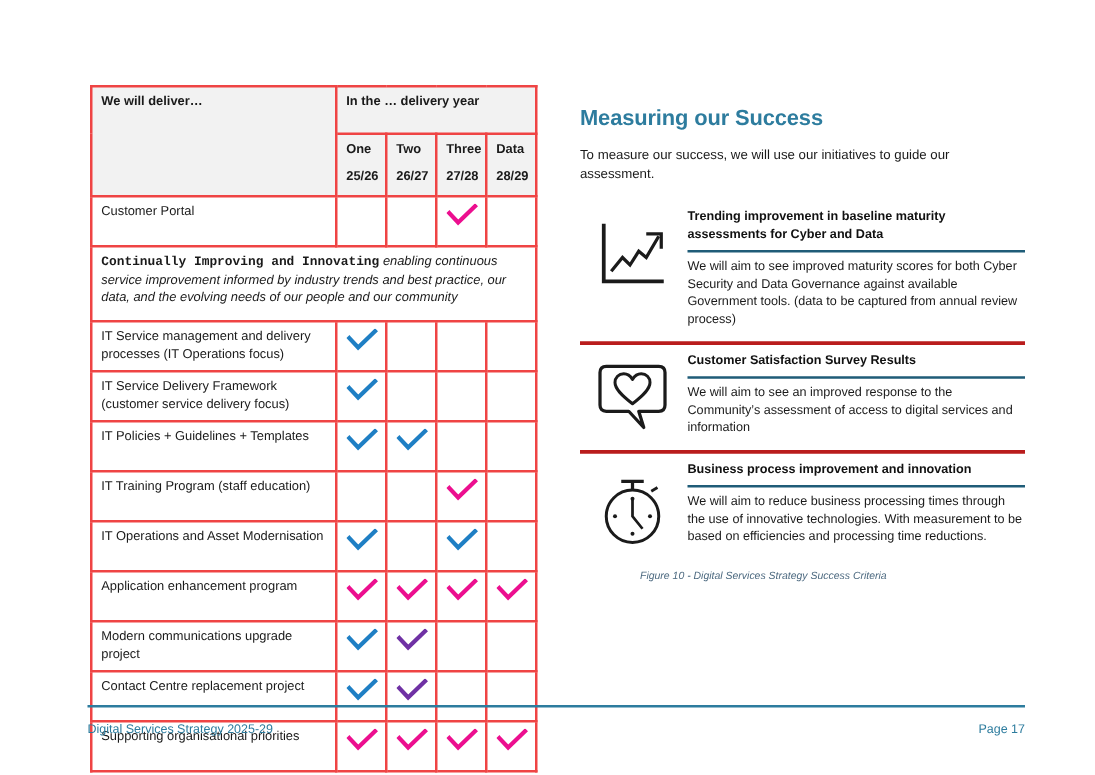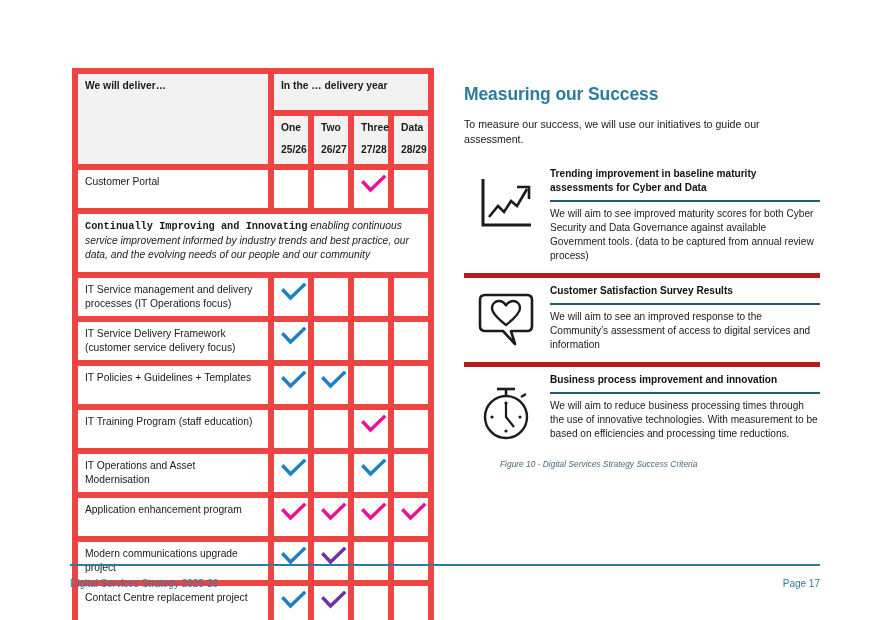--- a/index.html
+++ b/index.html
@@ -16,21 +16,21 @@
   
   .left-col{position:absolute;left:72px;top:68px;width:357px;}
 
   table.action-plan{
     border-collapse:collapse;
     width:357px;
     table-layout:fixed;
     font-size:10.3px;
   }
   table.action-plan td{
-    border:6px solid #ef4444;
+    border:2px solid #ef4444;
     padding:5px 6px 5px 7px;
     vertical-align:top;
     line-height:1.35;
   }
   .col-deliver{width:196px;}
   .col-yr{width:40px;}
 
   .hdr{background:#f2f2f2;font-weight:bold;}
   .hdr-top{height:26px;vertical-align:middle;}
   .hdr-sub{height:38px;}
@@ -70,21 +70,21 @@
     line-height:1.4;
     color:#1a1a1a;
     margin:0 0 20px 0;
   }
 
   .crit-list{display:flex;flex-direction:column;}
   .crit{
     display:flex;
     align-items:flex-start;
     padding:6px 0 9px 0;
-    border-top:5px solid #b91c1c;
+    border-top:3px solid #b91c1c;
   }
   .crit.first{border-top:none;padding-top:0;}
   .crit-icon{
     width:84px;
     flex:0 0 84px;
     display:flex;
     align-items:center;
     justify-content:center;
     padding-top:8px;
   }
@@ -102,21 +102,21 @@
     width:100%;
     margin-bottom:5px;
   }
   .crit-text{
     font-size:10.1px;
     line-height:1.42;
     color:#1a1a1a;
   }
   .fig-caption{
     margin-top:7px;
-    margin-left:36px;
+    margin-left:48px;
     font-size:8.4px;
     font-style:italic;
     color:#4d6a80;
   }
 
   
   .footer-rule{
     position:absolute;left:70px;top:564px;width:750px;height:1.5px;
     background:#2d7c9e;
   }

